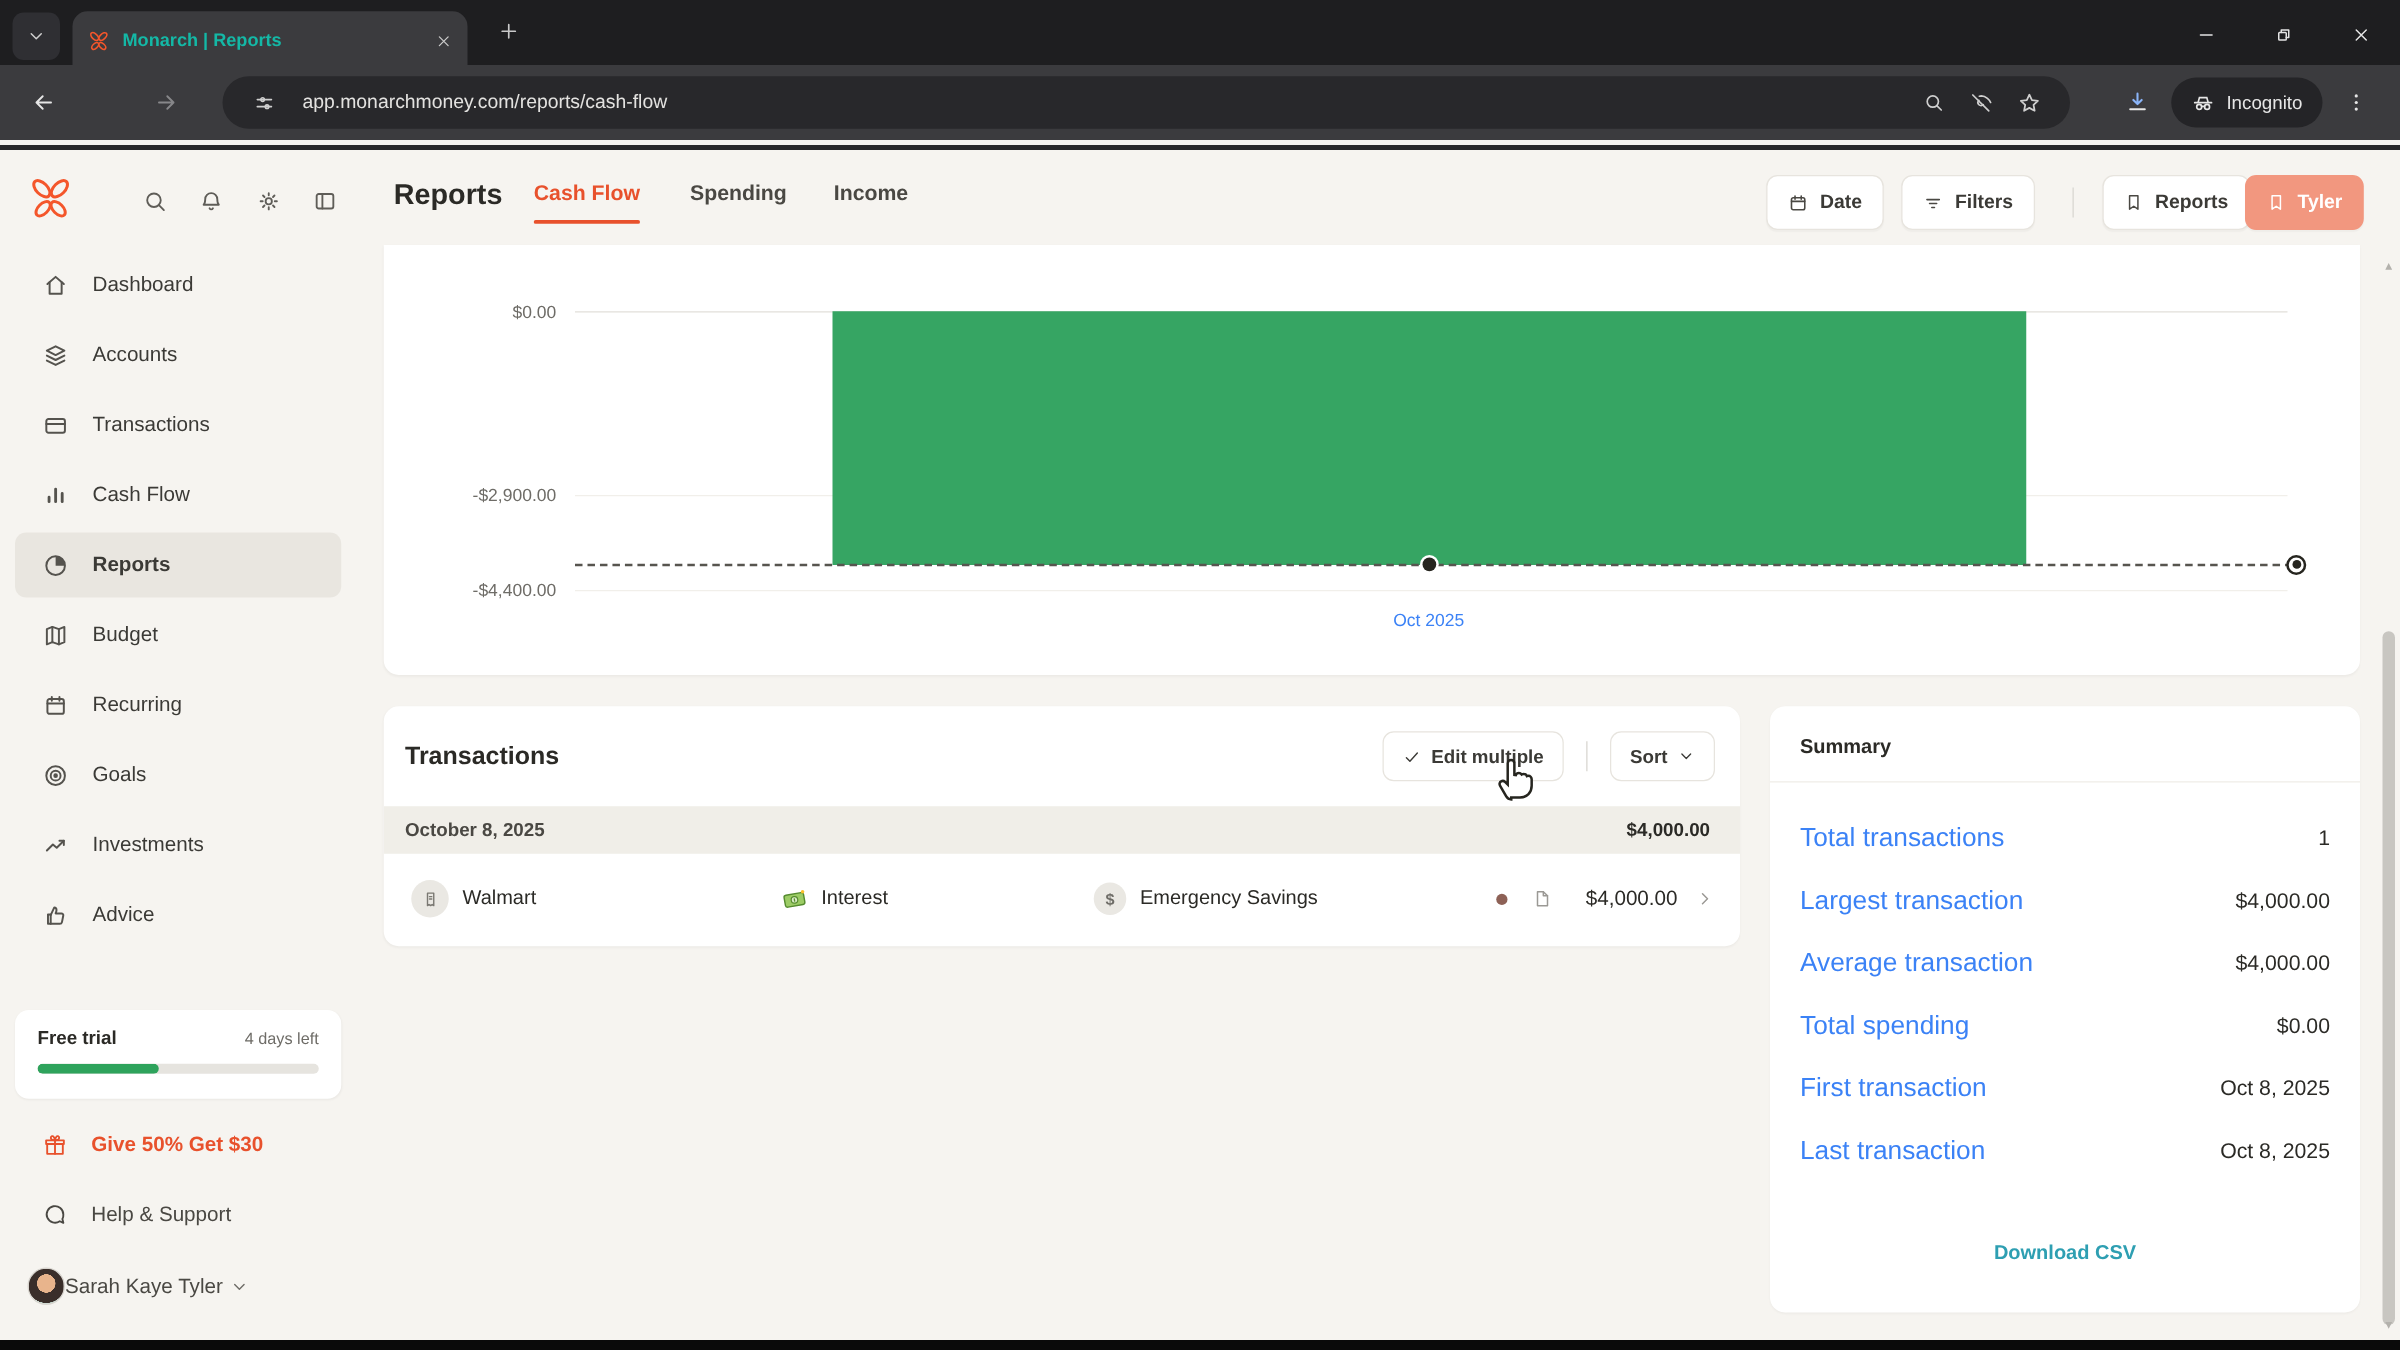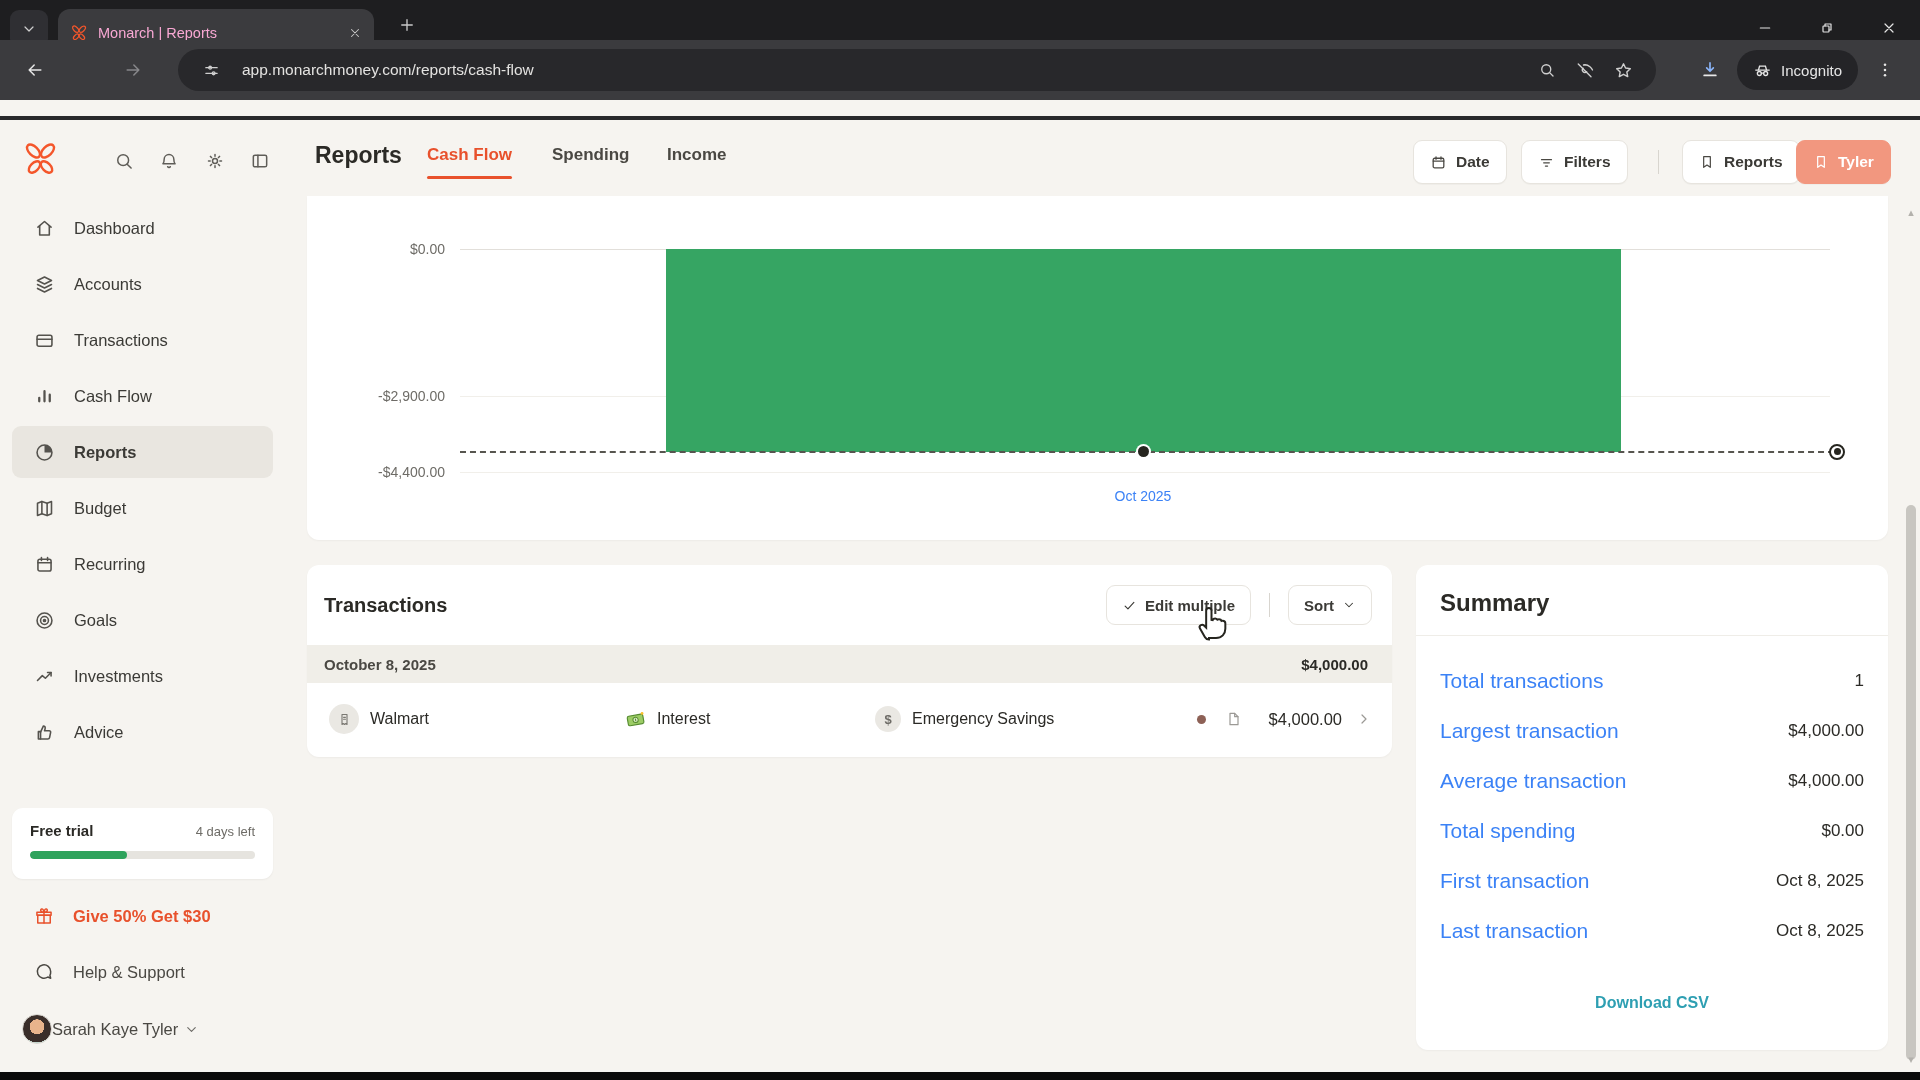--- a/index.html
+++ b/index.html
@@ -4,27 +4,27 @@
 <style>
   * { margin:0; padding:0; box-sizing:border-box; }
   html,body { width:1920px; height:1080px; overflow:hidden; }
   body { font-family:"Liberation Sans", sans-serif; background:#F6F4F0; position:relative; }
   svg { display:block; }
   .ic { stroke:currentColor; fill:none; stroke-width:1.8; stroke-linecap:round; stroke-linejoin:round; }
 
   
   .tabstrip { position:absolute; left:0; top:0; width:1920px; height:56px; background:#1E1E20; }
   .tabsearch { position:absolute; left:10px; top:10px; width:38px; height:38px; border-radius:9px; background:#2F2F33; color:#CFCFCF; display:flex; align-items:center; justify-content:center; }
-  .tab { position:absolute; left:58px; top:9px; width:316px; height:47px; background:#3B3B3E; border-radius:12px 12px 0 0; display:flex; align-items:center; padding:0 12px; color:#f9a8d4; }
+  .tab { position:absolute; left:58px; top:9px; width:316px; height:47px; background:#3B3B3E; border-radius:12px 12px 0 0; display:flex; align-items:center; padding:0 12px; color:#14b8a6;font-weight:bold; }
   .tab-title { font-size:14.5px; flex:1; margin-left:10px; white-space:nowrap; overflow:hidden; }
   .tab-close { color:#C9C9C9; }
   .newtab { position:absolute; left:398px; top:16px; color:#C9C9C9; }
   .wincontrols { position:absolute; right:0; top:0; height:56px; display:flex; align-items:center; color:#E4E4E4; }
   .winbtn { width:62px; height:56px; display:flex; align-items:center; justify-content:center; }
-  .toolbar { position:absolute; left:0; top:40px; width:1920px; height:60px; background:#3B3B3E; display:flex; align-items:center;gap:48px; }
+  .toolbar { position:absolute; left:0; top:52px; width:1920px; height:60px; background:#3B3B3E; display:flex; align-items:center;gap:48px; }
   .navbtn { width:42px; height:42px; display:flex; align-items:center; justify-content:center; color:#E6E6E6; }
   .navbtn.dim { color:#87878A; }
   .omnibox { position:absolute; left:178px; top:9px; width:1478px; height:42px; background:#28282B; border-radius:21px; display:flex; align-items:center; padding:0 14px; color:#D9D9D9; }
   .omnibox .url { font-size:15.5px; margin-left:12px; flex:1; color:#E3E2E0; }
   .omni-ic { width:38px; height:38px; display:flex; align-items:center; justify-content:center; color:#CFCFCF; }
   .tool-right { position:absolute; right:14px; top:9px; height:42px; display:flex; align-items:center; gap:6px; }
   .incog { height:40px; background:#242427; border-radius:20px; display:flex; align-items:center; gap:9px; padding:0 16px; color:#E6E6E6; font-size:15px; }
   .chromeseam { position:absolute; left:0; top:116px; width:1920px; height:4px; background:#29292B; }
 
   
@@ -79,21 +79,21 @@
   .daterow .d { color:#4A4843; font-weight:600; flex:1; }
   .daterow .t { color:#2B2A26; font-weight:700; }
   .txrow { position:relative; height:72px; }
   .cell { position:absolute; top:0; height:72px; display:flex; align-items:center; gap:11px; font-size:16px; color:#2B2A26; }
   .circlelogo { width:30px; height:30px; border-radius:50%; background:#EAE8E3; display:flex; align-items:center; justify-content:center; color:#7A7872; }
   .dollarcircle { width:26px; height:26px; border-radius:50%; background:#EAE8E3; color:#6E6C67; font-size:13px; font-weight:700; display:flex; align-items:center; justify-content:center; }
   .txdot { width:9px; height:9px; border-radius:50%; background:#8D6156; }
   .amount { width:100px; text-align:right; font-size:16.5px; color:#2B2A26; }
 
   .sumcard { left:1416px; top:565px; width:472px; height:485px; border-radius:12px; }
-  .sumtitle { font-size:24px; font-weight:700; color:#2B2A26; padding:24px 24px 18px 24px; }
+  .sumtitle { font-size:16px; font-weight:700; color:#2B2A26; padding:24px 24px 18px 24px; }
   .sumdiv { height:1px; background:#EFEDE8; }
   .sumrows { padding:20px 24px 0 24px; }
   .sumrow { display:flex; justify-content:space-between; align-items:center; height:50px; }
   .sumrow .l { font-size:21px; color:#3b82f6; }
   .sumrow .v { font-size:17px; color:#2B2A26; }
   .dlink { position:absolute; left:0; width:100%; bottom:38px; text-align:center; font-size:16px; font-weight:700; color:#2E9FB2; }
 
   
   .pagescroll { position:absolute; right:2px; top:120px; width:14px; height:952px; }
   .pagescroll .arrow { position:absolute; left:0; width:14px; text-align:center; color:#B3B1AC; font-size:11px; }

